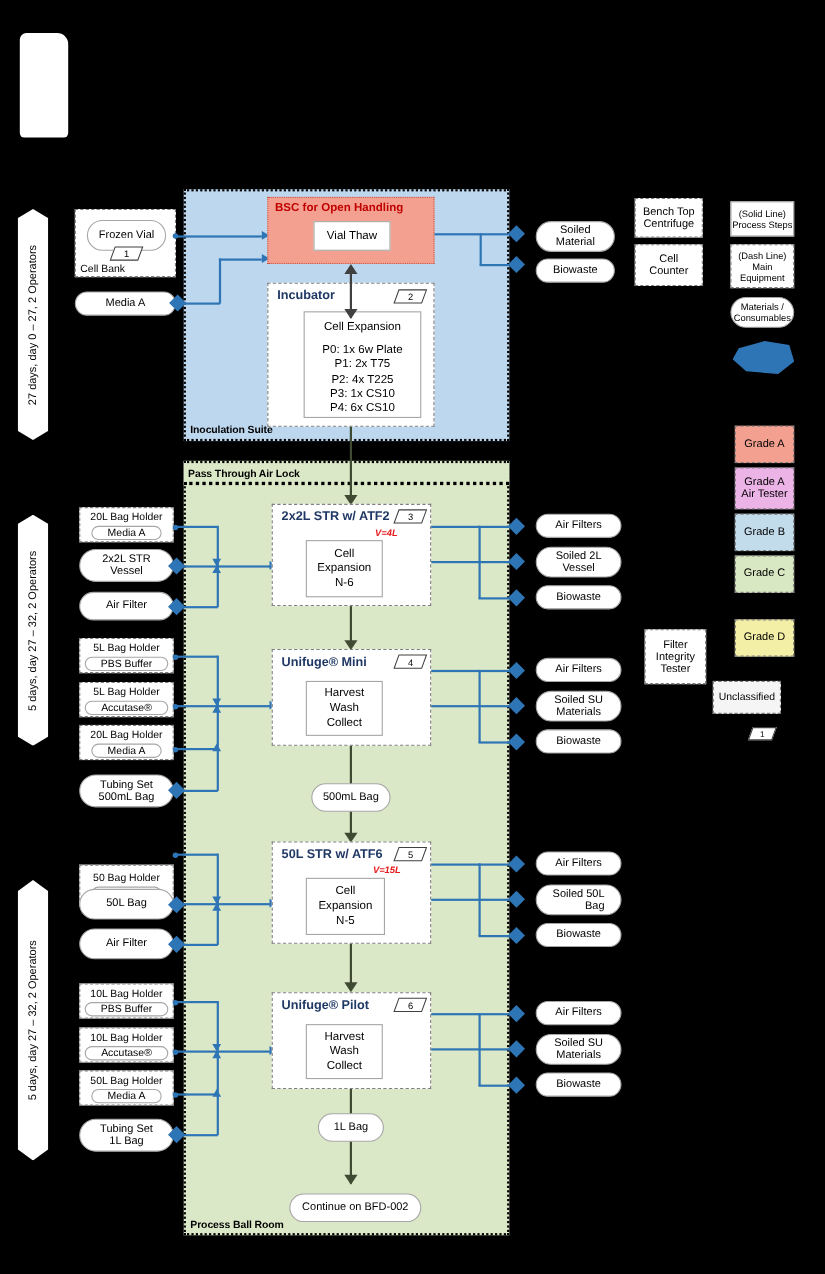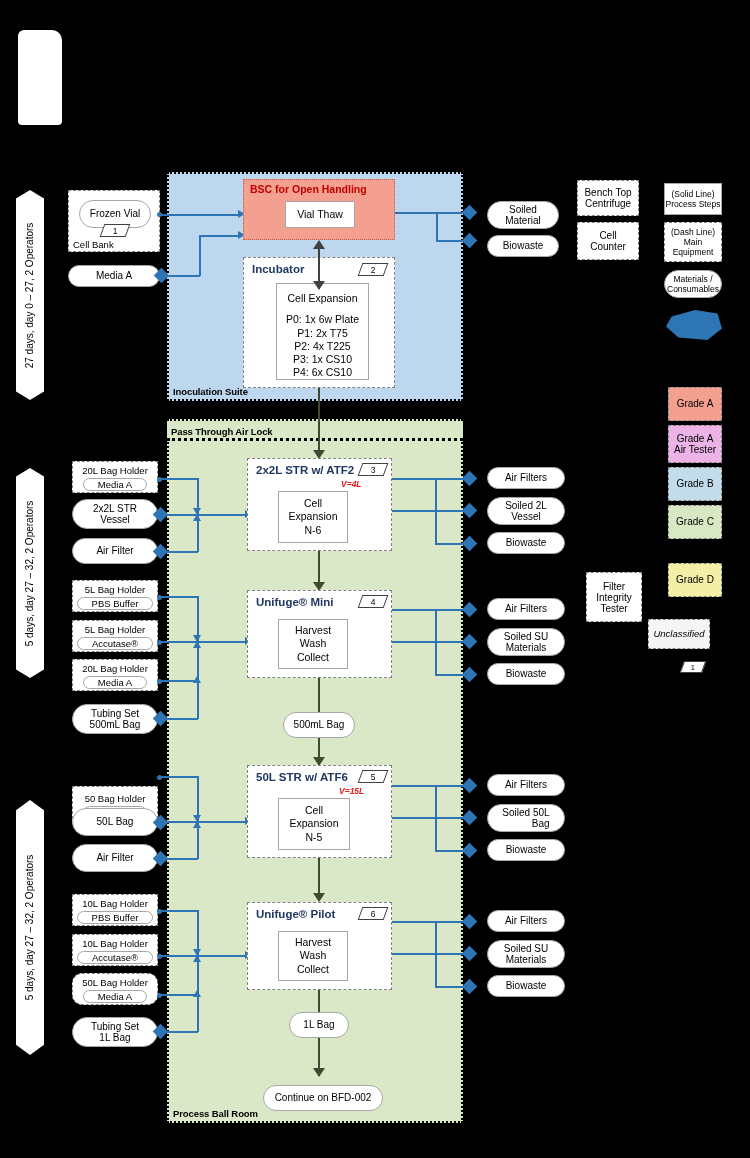--- a/index.html
+++ b/index.html
@@ -270,21 +270,21 @@
   </div>
   <div class="abs pill" style="left:487px; top:235px; width:72px; height:22px;">
     <span>Biowaste</span>
   </div>
 
   <div class="abs equip-box" style="left:243px; top:257px; width:152px; height:131px;">
     <div class="equip-title">Incubator</div>
     <div class="diamond-num" style="left:116px; top:5px;">
       <span>2</span>
     </div>
-    <div class="proc-box" style="position:absolute; left:32px; top:25px; width:93px; height:97px; justify-content:flex-end; padding-top:6px;">
+    <div class="proc-box" style="position:absolute; left:32px; top:25px; width:107px; height:97px; justify-content:center; padding-top:6px;">
       <div>Cell Expansion</div>
       <div style="height:8px"></div>
       <div>P0: 1x 6w Plate</div>
       <div>P1: 2x T75</div>
       <div>P2: 4x T225</div>
       <div>P3: 1x CS10</div>
       <div>P4: 6x CS10</div>
     </div>
   </div>
 
@@ -347,21 +347,21 @@
   </div>
   <div class="grade-sw" style="left:668px; top:467px; width:54px; height:34px; background:#C3DCEB;">
     <span>Grade B</span>
   </div>
   <div class="grade-sw" style="left:668px; top:505px; width:54px; height:34px; background:#D7E8C2;">
     <span>Grade C</span>
   </div>
   <div class="grade-sw" style="left:668px; top:563px; width:54px; height:34px; background:#F4EFA6;">
     <span>Grade D</span>
   </div>
-  <div class="grade-sw" style="left:648px; top:619px; width:62px; height:30px; background:#F5F5F5; font-size:9.5px;font-style:italic;">
+  <div class="grade-sw" style="left:648px; top:619px; width:62px; height:30px; background:#F5F5F5; font-size:9.5px;">
     <span>Unclassified</span>
   </div>
   <div class="legend-diamond" style="left:682px; top:661px;">
     <span>1</span>
   </div>
 
   <div class="abs holder" style="left:72px; top:461px; width:86px; height:32px;">
     <div class="holder-title">20L Bag Holder</div>
     <div class="inner-pill">Media A</div>
   </div>
@@ -554,21 +554,21 @@
   <div class="arrowhead-down" style="left:313px; top:893px;"></div>
 
   <div class="abs holder" style="left:72px; top:894px; width:86px; height:32px;">
     <div class="holder-title">10L Bag Holder</div>
     <div class="inner-pill">PBS Buffer</div>
   </div>
   <div class="abs holder" style="left:72px; top:934px; width:86px; height:32px;">
     <div class="holder-title">10L Bag Holder</div>
     <div class="inner-pill">Accutase®</div>
   </div>
-  <div class="abs holder" style="left:72px; top:973px; width:86px; height:32px;border-radius:10px;">
+  <div class="abs holder" style="left:72px; top:973px; width:86px; height:32px;">
     <div class="holder-title">50L Bag Holder</div>
     <div class="inner-pill">Media A</div>
   </div>
   <div class="abs pill" style="left:72px; top:1017px; width:86px; height:30px;">
     <div>
       <span>Tubing Set</span><br>
       <span>1L Bag</span>
     </div>
   </div>
   <div class="dot" style="left:157px; top:909px;"></div>

